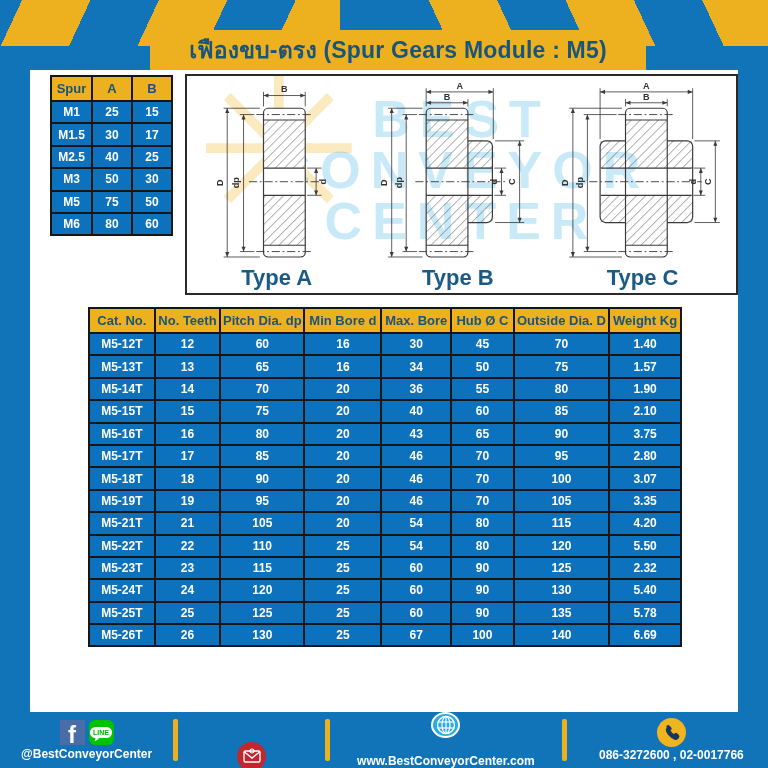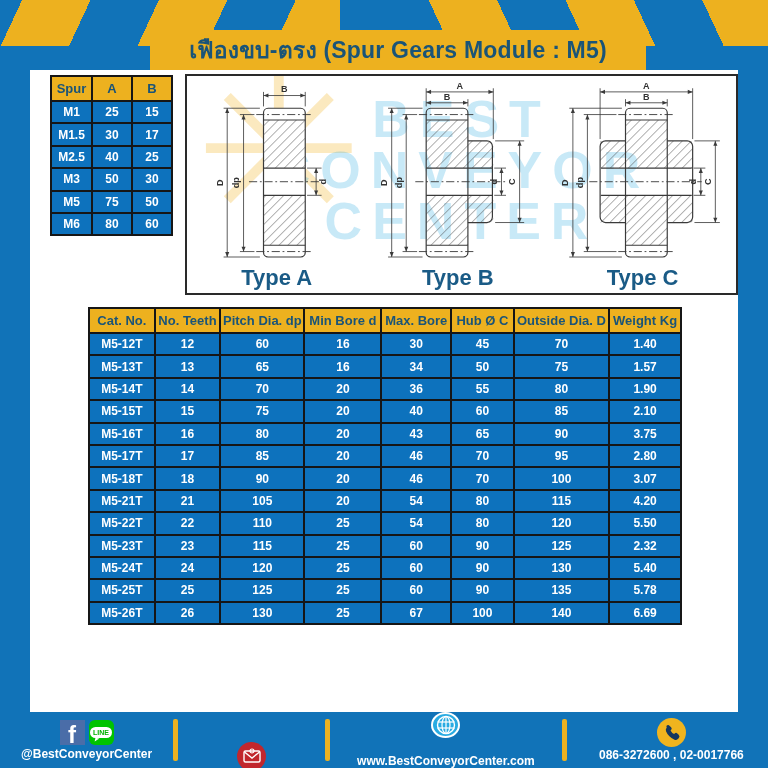--- a/index.html
+++ b/index.html
@@ -411,20 +411,30 @@
             <td>M5-18T</td>
             <td>18</td>
             <td>90</td>
             <td>20</td>
             <td>46</td>
             <td>70</td>
             <td>100</td>
             <td>3.07</td>
           </tr>
           <tr>
+            <td>M5-19T</td>
+            <td>19</td>
+            <td>95</td>
+            <td>20</td>
+            <td>46</td>
+            <td>70</td>
+            <td>105</td>
+            <td>3.35</td>
+          </tr>
+          <tr>
             <td>M5-21T</td>
             <td>21</td>
             <td>105</td>
             <td>20</td>
             <td>54</td>
             <td>80</td>
             <td>115</td>
             <td>4.20</td>
           </tr>
           <tr>

